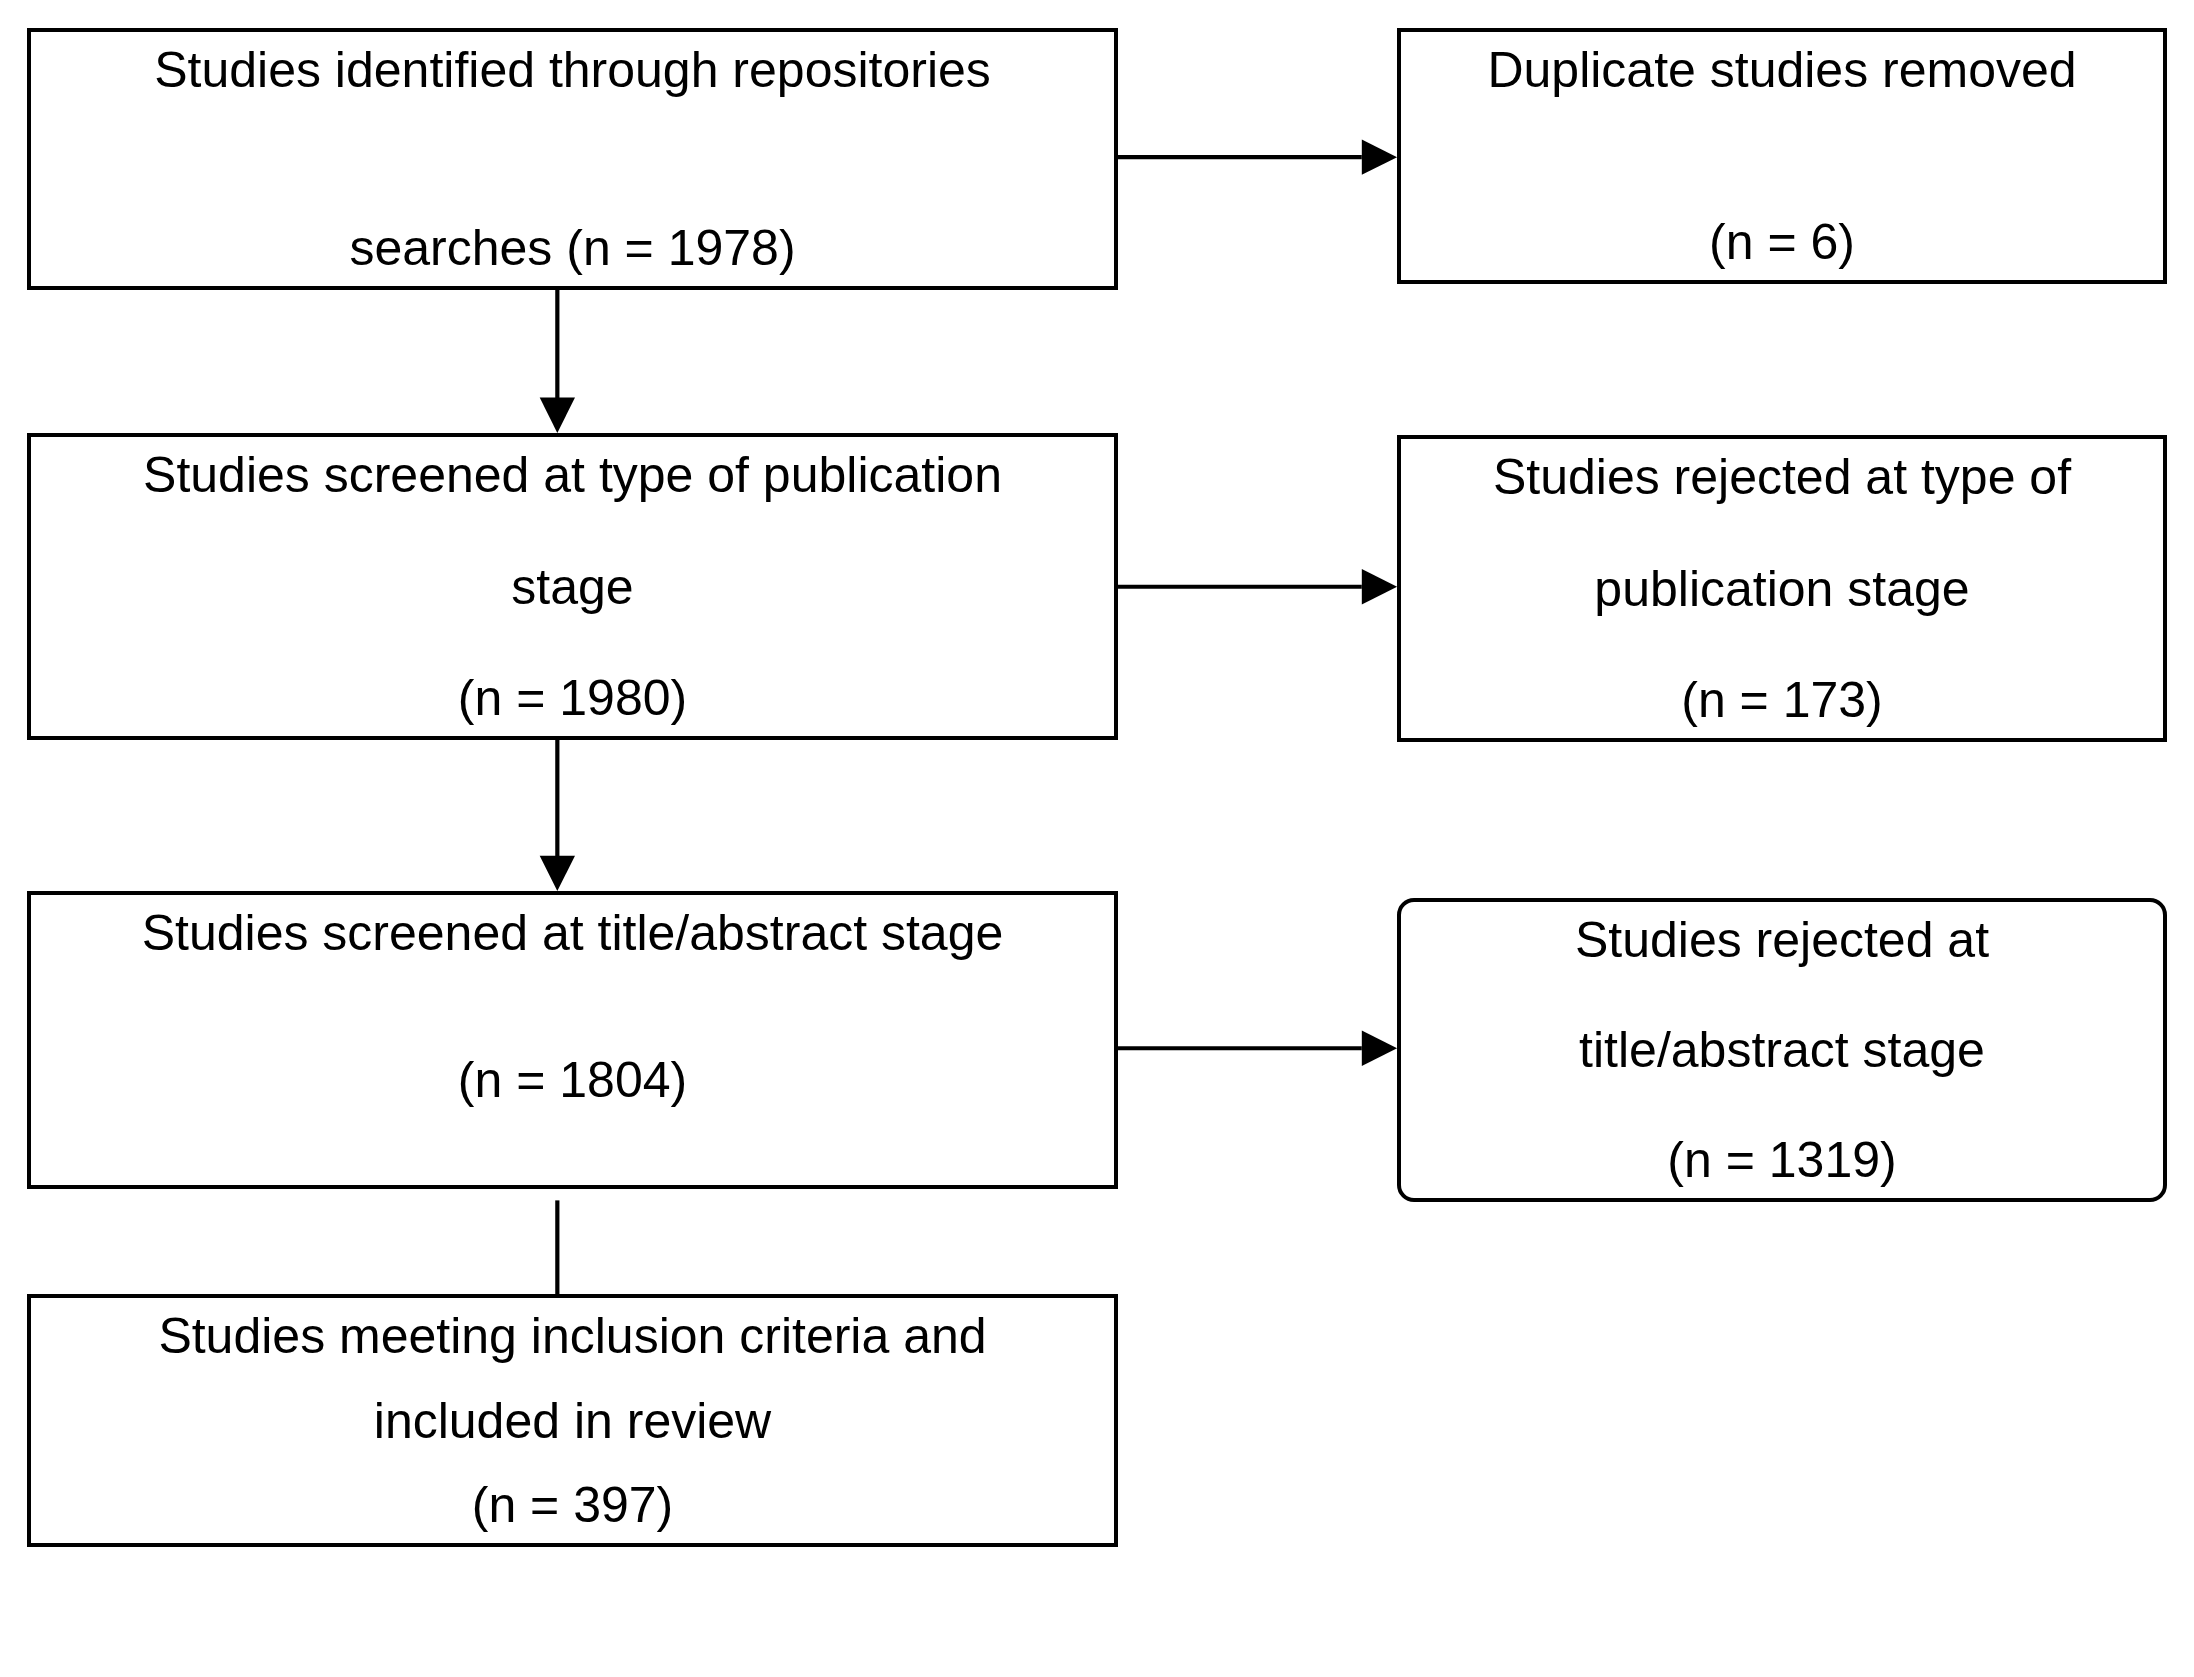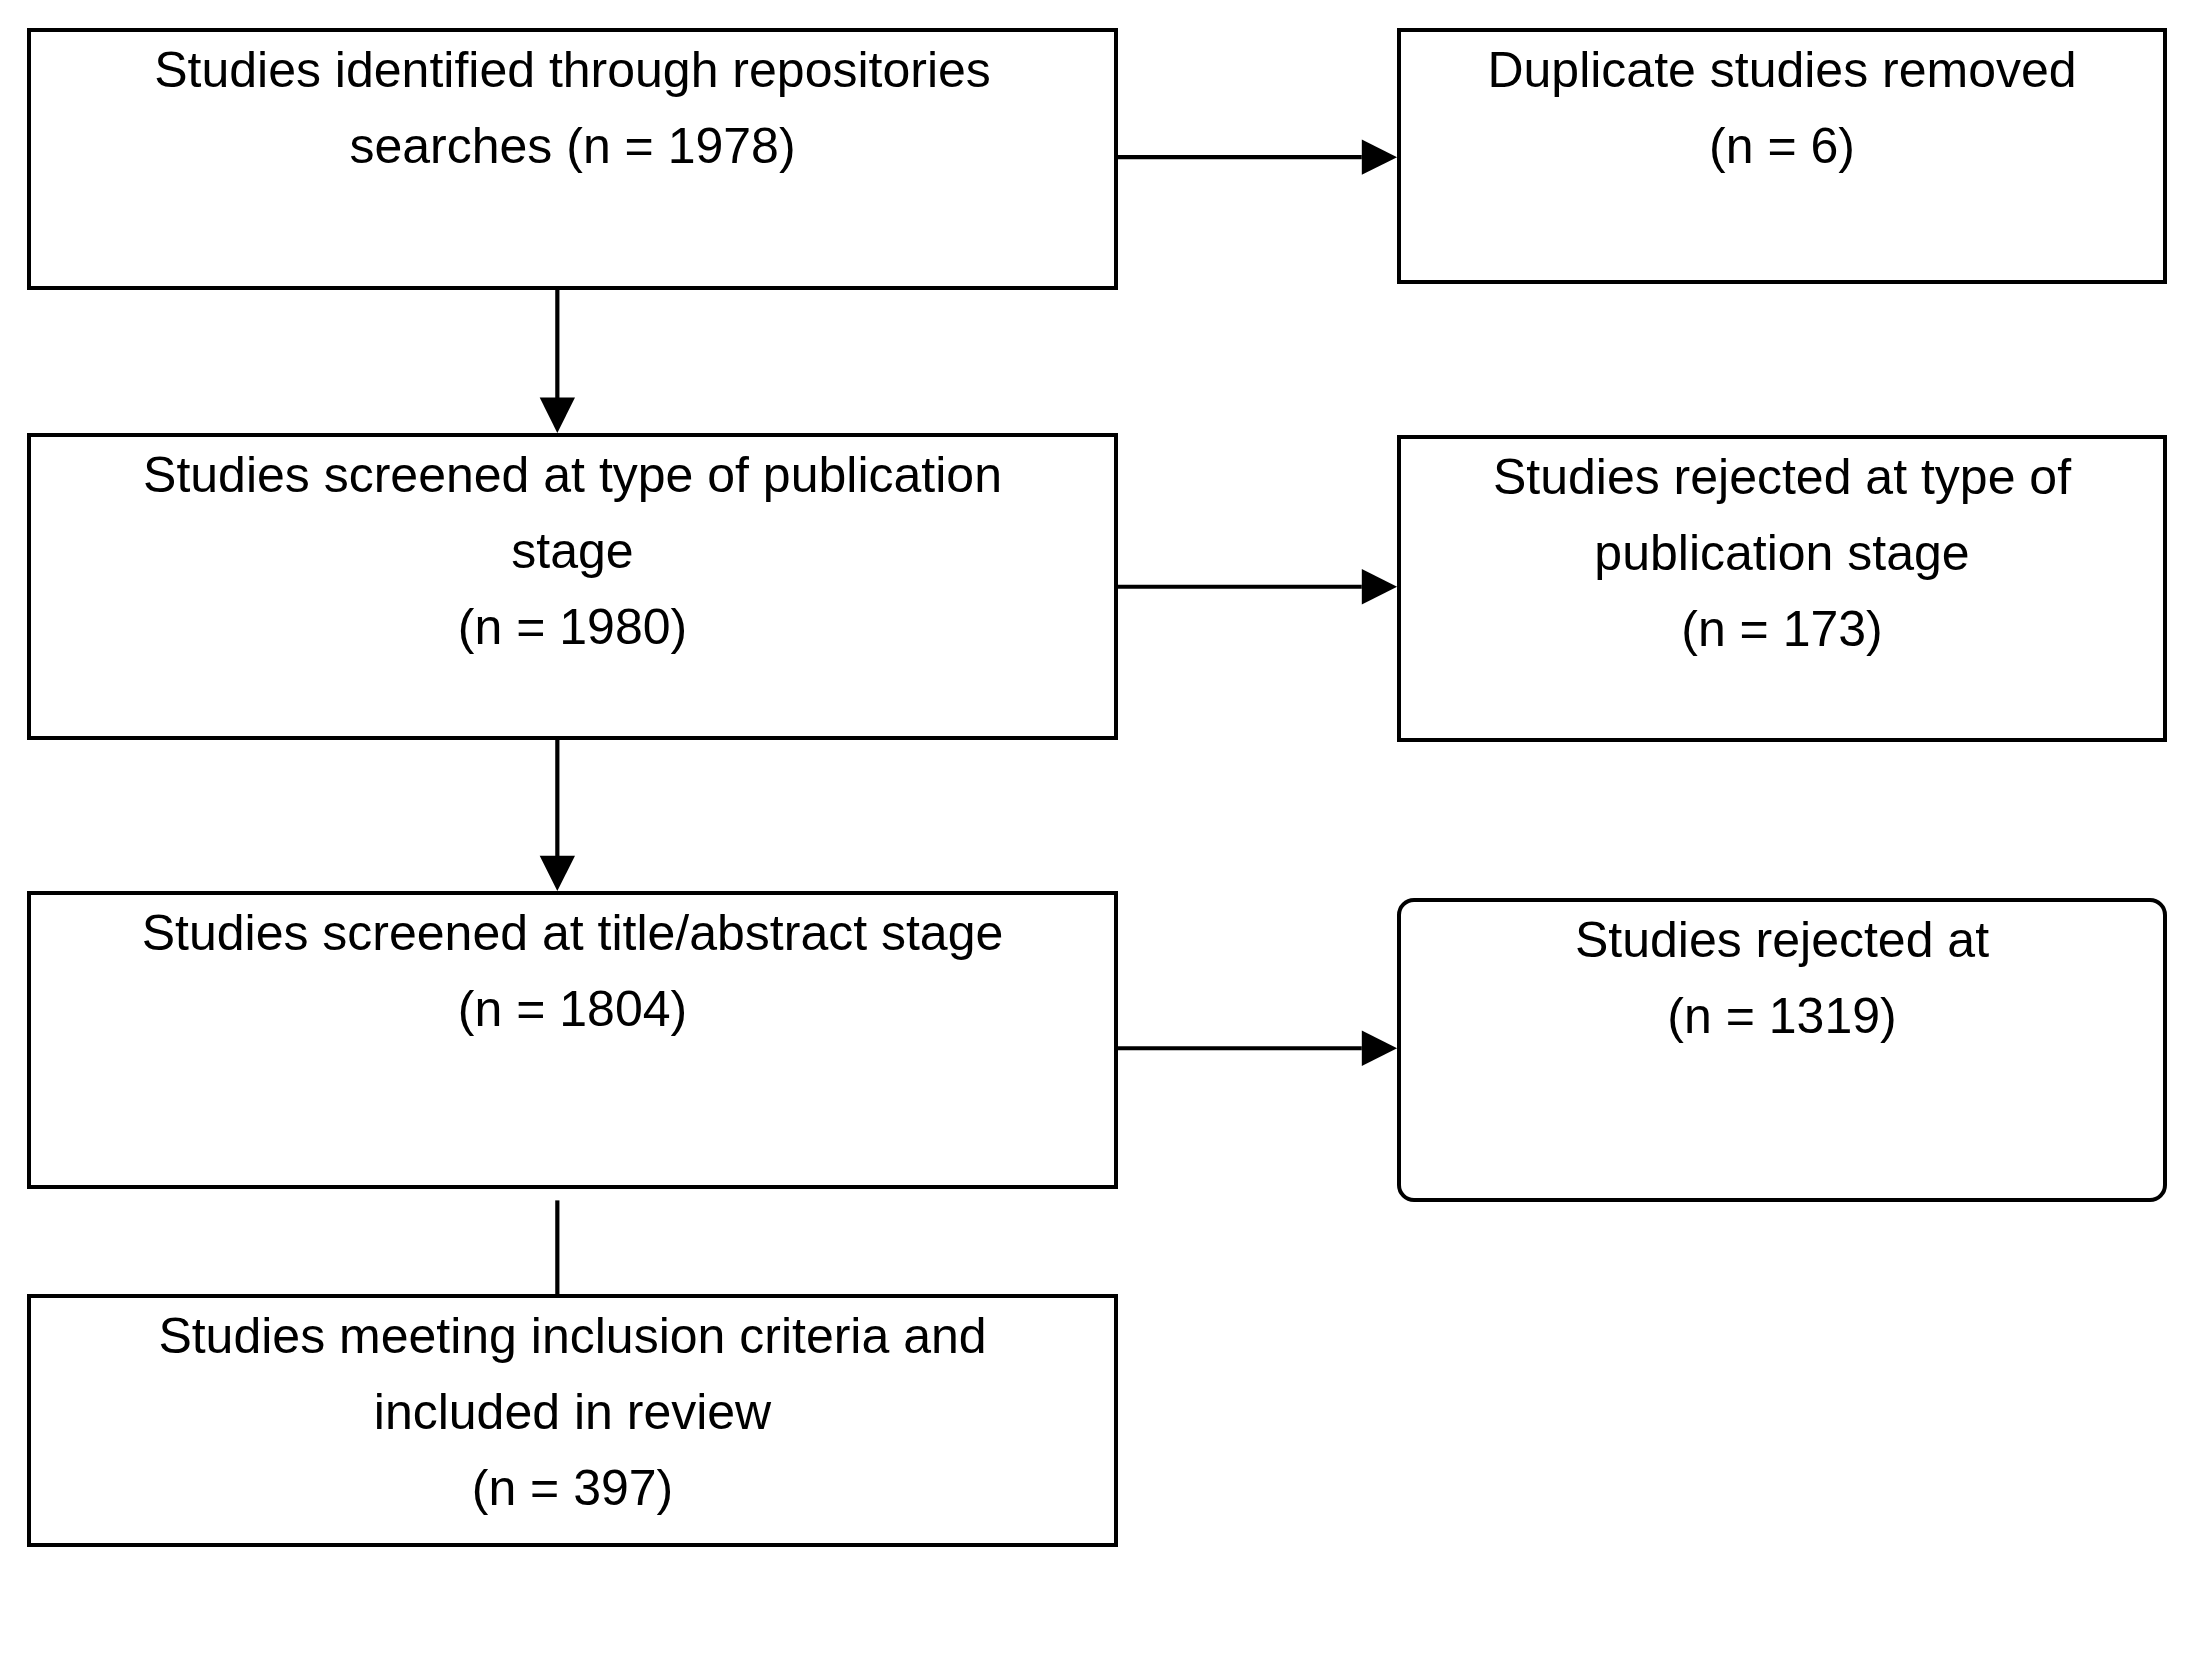--- a/index.html
+++ b/index.html
@@ -23,21 +23,21 @@
     height: 1677px;
   }
   .box {
     position: absolute;
     box-sizing: border-box;
     border: 4.2px solid #000000;
     background: #ffffff;
     display: flex;
     flex-direction: column;
     align-items: center;
-    justify-content: flex-start;
+    justify-content: space-between;
     text-align: center;
     font-size: 50px;
     line-height: 76px;
   }
   .box .line {
     display: block;
     white-space: nowrap;
   }
   .box.text-high {
     padding-bottom: 67px;
@@ -111,20 +111,21 @@
     <span class="line">(n = 173)</span>
   </div>
 
   <div class="box b4 text-high">
     <span class="line">Studies screened at title/abstract stage</span>
     <span class="line">(n = 1804)</span>
   </div>
 
   <div class="box b5">
     <span class="line">Studies rejected at</span>
+    <span class="line">title/abstract stage</span>
     <span class="line">(n = 1319)</span>
   </div>
 
   <div class="box b6">
     <span class="line">Studies meeting inclusion criteria and</span>
     <span class="line">included in review</span>
     <span class="line">(n = 397)</span>
   </div>
 
 </div>

